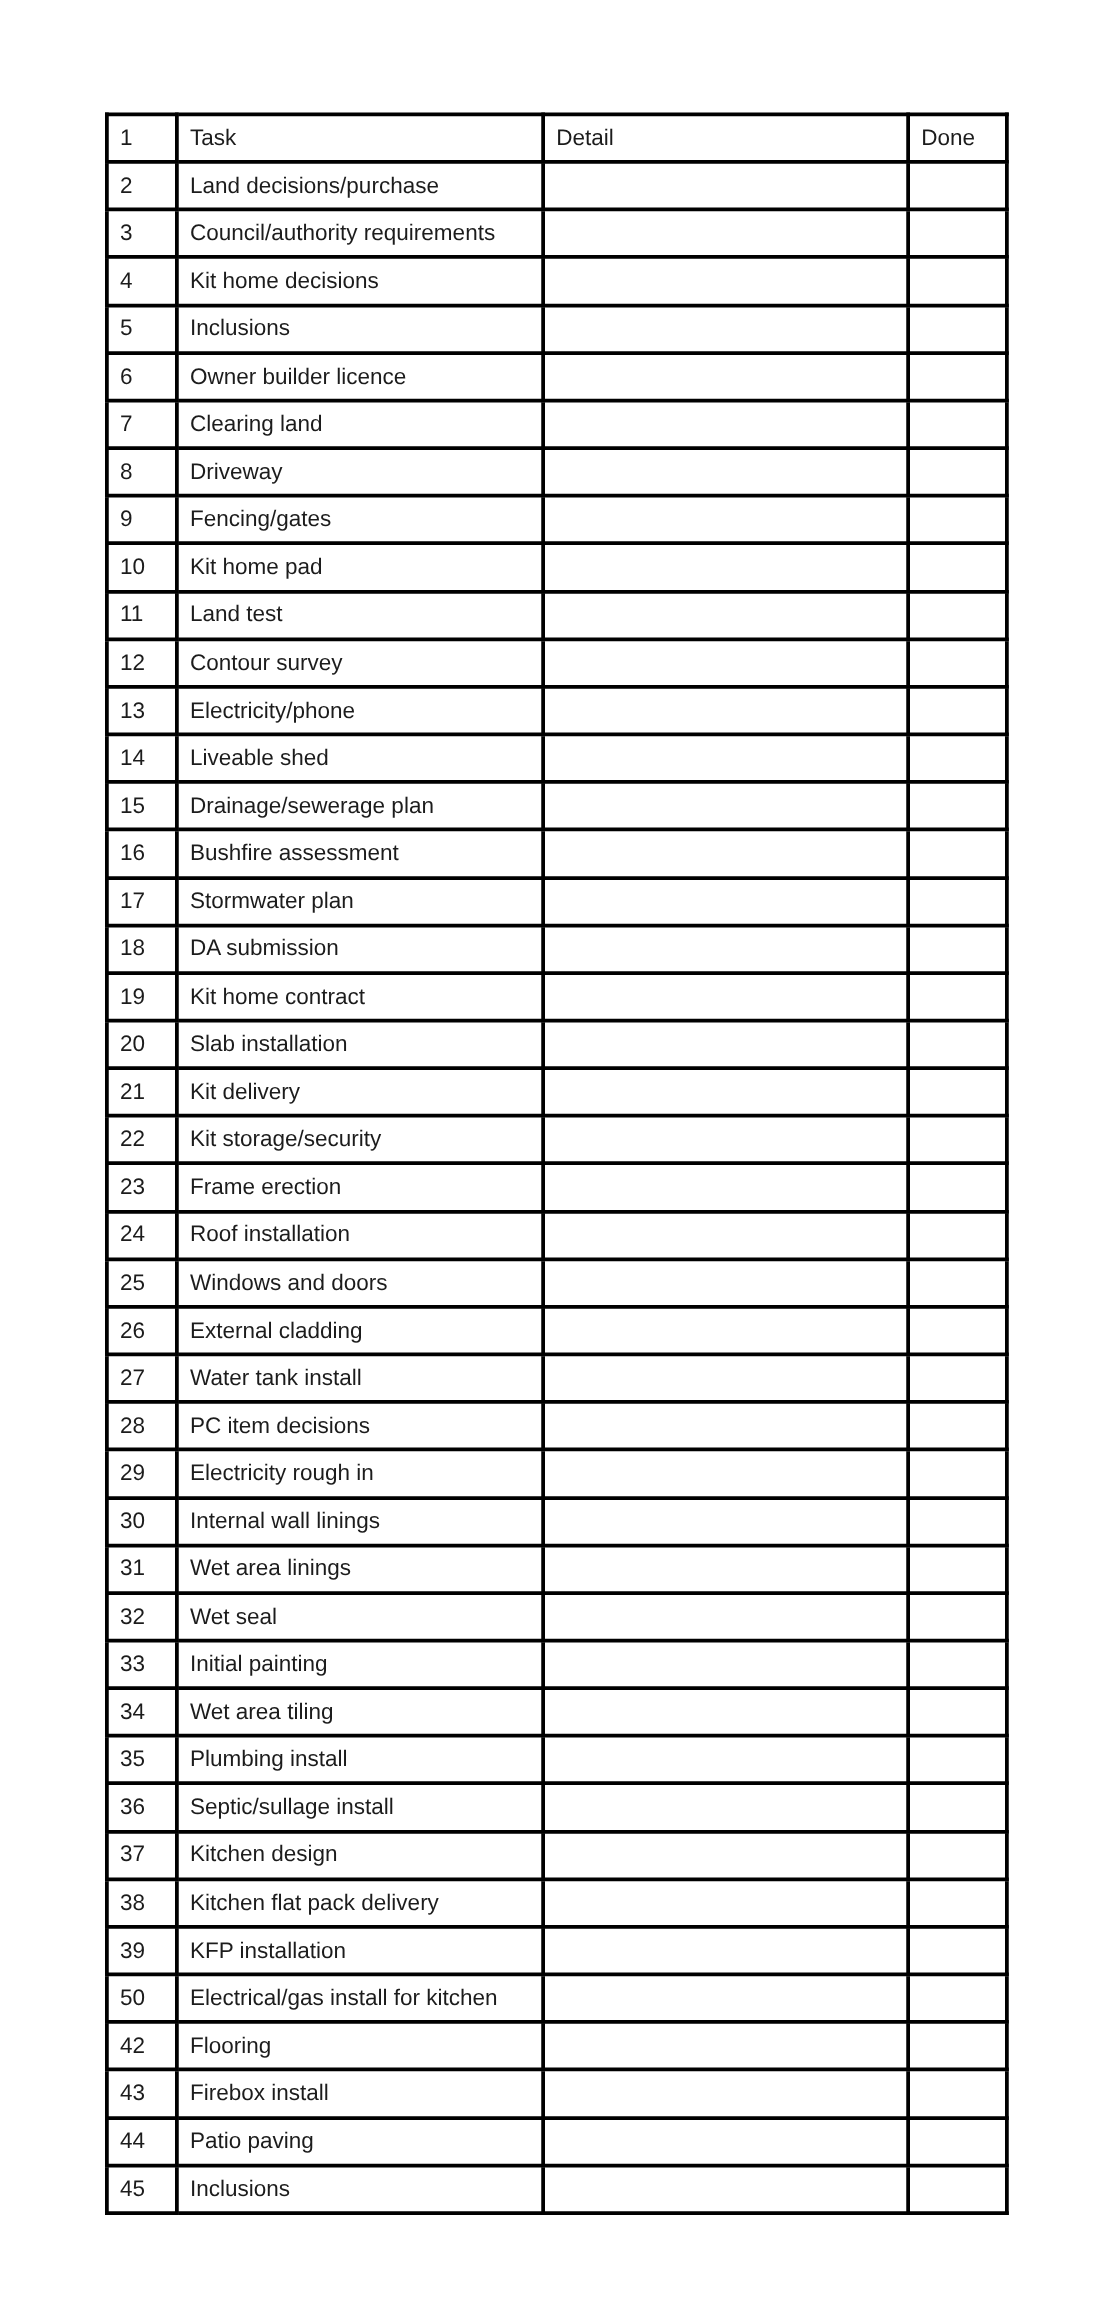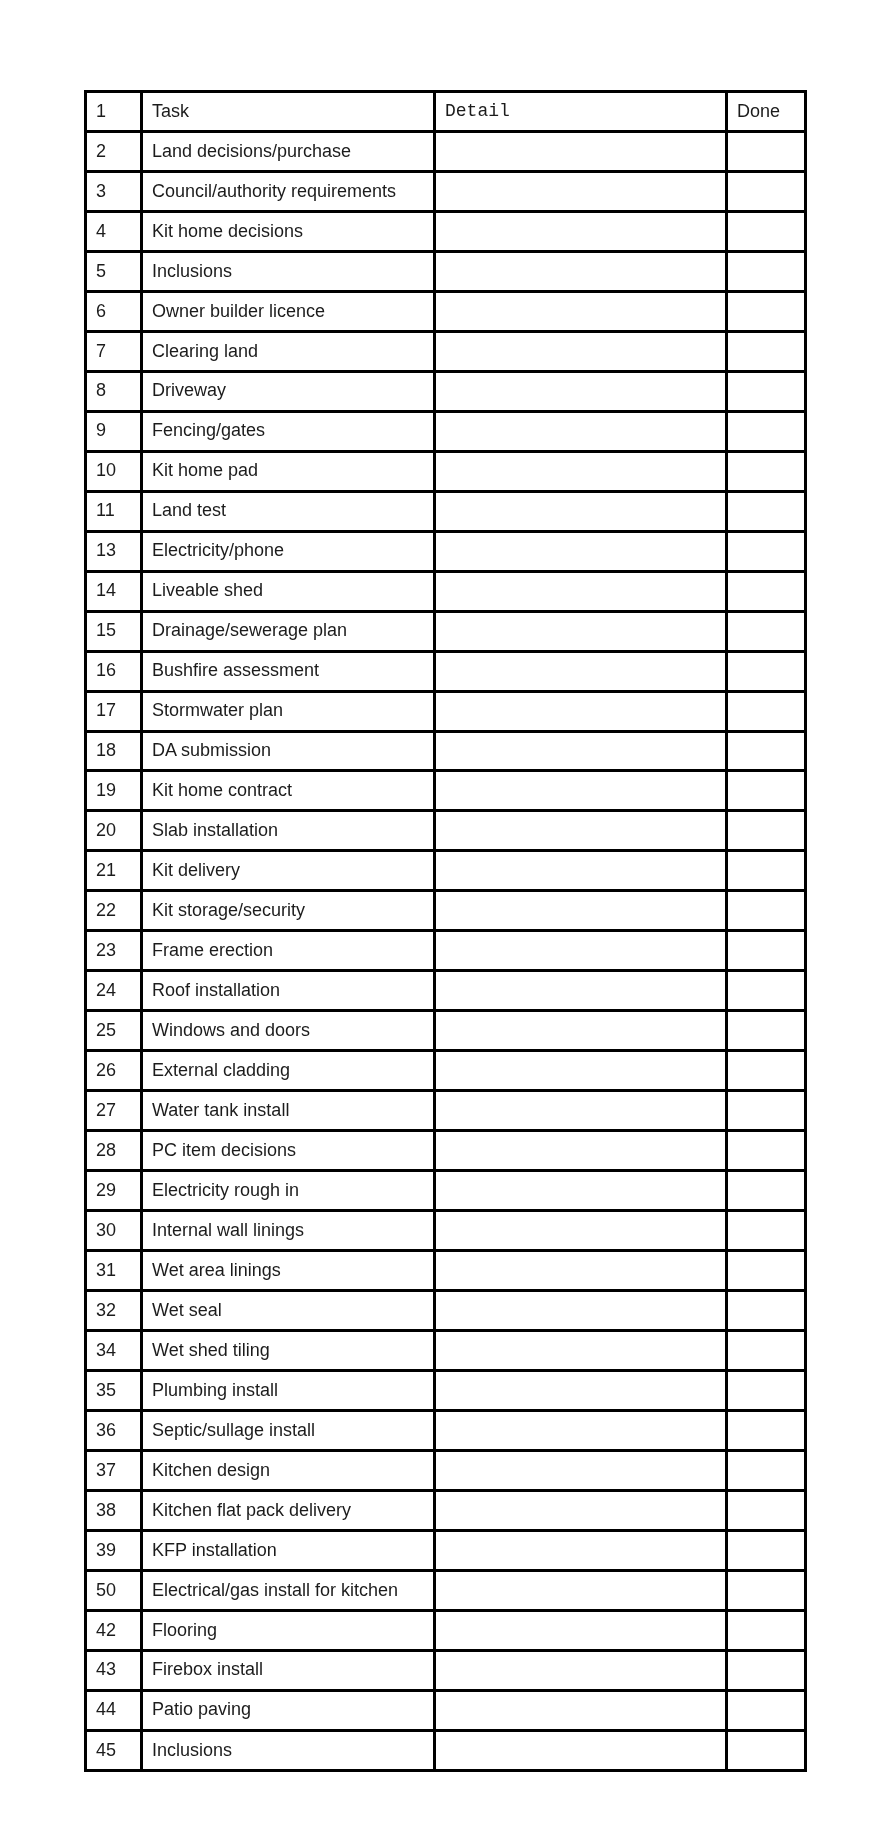--- a/index.html
+++ b/index.html
@@ -34,21 +34,21 @@
   table.checklist td {
     border: 3px solid #000000;
     padding: 2px 4px 2px 9px;
     vertical-align: middle;
     white-space: nowrap;
     overflow: hidden;
     background: #ffffff;
   }
   td.col-num   { padding-left: 10px; }
   td.col-task  { padding-left: 10px; }
-  td.col-detail{ padding-left: 12px; font-family: Liberation Mono, monospace; }
+  td.col-detail{ padding-left: 12px; }
   td.col-done  { padding-left: 12px; }
 </style>
 </head>
 <body>
 
 <div class="page">
   <table class="checklist">
     <colgroup>
       <col style="width:56px">
       <col style="width:293px">
@@ -116,20 +116,26 @@
           <td class="col-detail"></td>
           <td class="col-done"></td>
         </tr>
         <tr>
           <td class="col-num">11</td>
           <td class="col-task">Land test</td>
           <td class="col-detail"></td>
           <td class="col-done"></td>
         </tr>
         <tr>
+          <td class="col-num">12</td>
+          <td class="col-task">Contour survey</td>
+          <td class="col-detail"></td>
+          <td class="col-done"></td>
+        </tr>
+        <tr>
           <td class="col-num">13</td>
           <td class="col-task">Electricity/phone</td>
           <td class="col-detail"></td>
           <td class="col-done"></td>
         </tr>
         <tr>
           <td class="col-num">14</td>
           <td class="col-task">Liveable shed</td>
           <td class="col-detail"></td>
           <td class="col-done"></td>
@@ -236,22 +242,28 @@
           <td class="col-detail"></td>
           <td class="col-done"></td>
         </tr>
         <tr>
           <td class="col-num">32</td>
           <td class="col-task">Wet seal</td>
           <td class="col-detail"></td>
           <td class="col-done"></td>
         </tr>
         <tr>
+          <td class="col-num">33</td>
+          <td class="col-task">Initial painting</td>
+          <td class="col-detail"></td>
+          <td class="col-done"></td>
+        </tr>
+        <tr>
           <td class="col-num">34</td>
-          <td class="col-task">Wet shed tiling</td>
+          <td class="col-task">Wet area tiling</td>
           <td class="col-detail"></td>
           <td class="col-done"></td>
         </tr>
         <tr>
           <td class="col-num">35</td>
           <td class="col-task">Plumbing install</td>
           <td class="col-detail"></td>
           <td class="col-done"></td>
         </tr>
         <tr>

